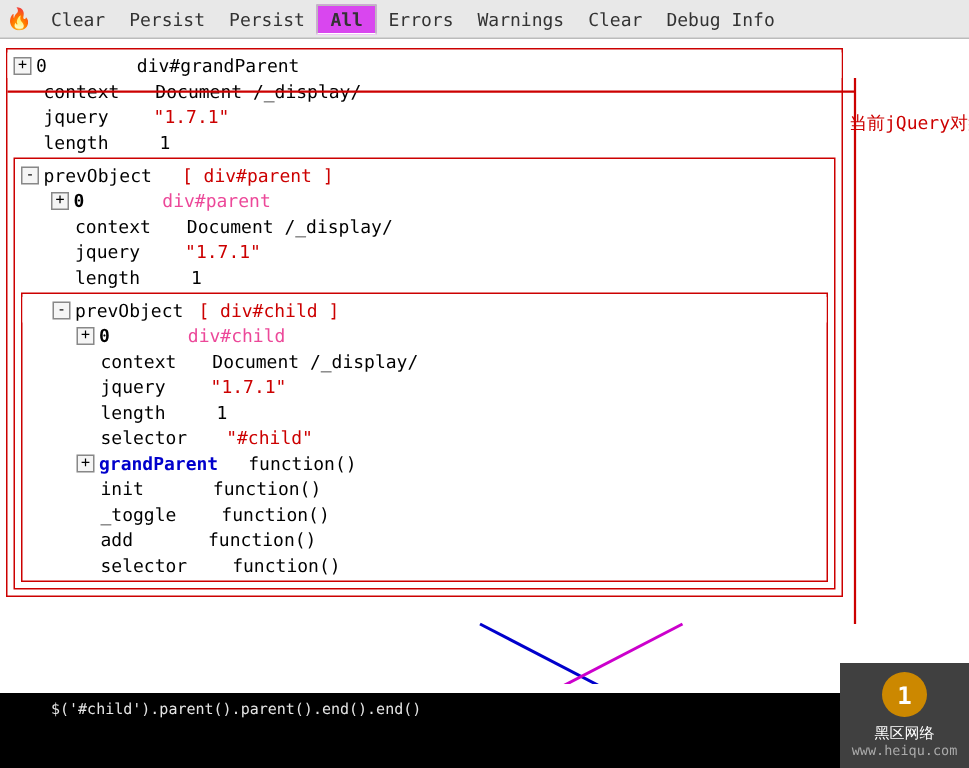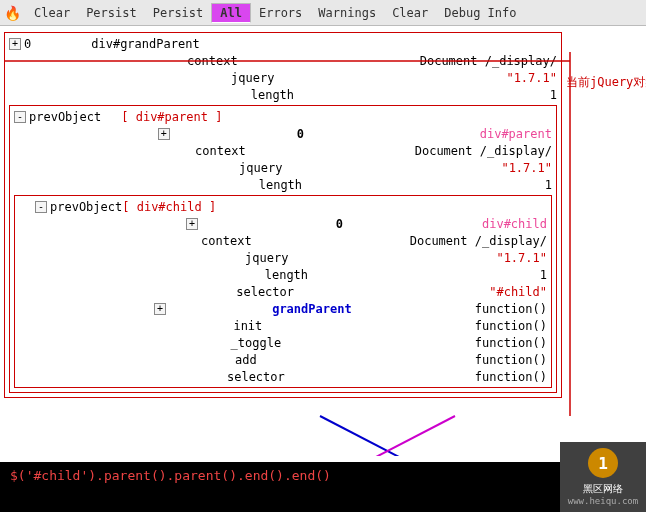--- a/index.html
+++ b/index.html
@@ -80,21 +80,20 @@
       margin-top: 40px;
     }
 
     
     .tree-row {
       display: flex;
       align-items: center;
       padding: 1px 4px;
       min-height: 17px;
       white-space: nowrap;
-      justify-content: space-between;
     }
     .tree-row .indent { display: inline-block; }
     .tree-row .expander {
       display: inline-block;
       width: 12px;
       height: 12px;
       border: 1px solid #888;
       text-align: center;
       line-height: 10px;
       font-size: 10px;
@@ -150,23 +149,24 @@
     .bottom-panel {
       position: absolute;
       bottom: 0;
       left: 0;
       width: 560px;
       background: #000;
       padding: 6px 10px;
       min-height: 50px;
     }
     .bottom-code {
-      color: #ef4444;
-      font-size: 13px;
+      color: #e5e5e5;
+      font-size: 10px;
       font-family: monospace;
+      margin-left: 24px;
     }
 
     
     .watermark {
       position: absolute;
       bottom: 0;
       right: 0;
       width: 86px;
       background: rgba(0,0,0,0.75);
       color: #fff;
@@ -287,28 +287,28 @@
             <span class="indent" style="width:36px;"></span>
             <span class="key">length</span>
             <span class="value" style="margin-left:30px;">1</span>
           </div>
 
           <div class="boxed-inner">
             <div class="section-header">
               <span class="indent" style="width:16px;"></span>
               <span class="expander">-</span>
               <span class="key bold">prevObject</span>
-              <span class="value" style="color:#cc0000;">[ div#child ]</span>
+              <span class="value" style="margin-left:10px;color:#cc0000;">[ div#child ]</span>
             </div>
 
             <div class="tree-row">
               <span class="indent" style="width:32px;"></span>
               <span class="expander">+</span>
               <span class="key bold">0</span>
-              <span class="value gray" style="">div#child</span>
+              <span class="value gray" style="margin-left:48px;">div#child</span>
             </div>
 
             <div class="tree-row">
               <span class="indent" style="width:48px;"></span>
               <span class="key">context</span>
               <span class="value" style="margin-left:20px;">Document /_display/</span>
             </div>
 
             <div class="tree-row">
               <span class="indent" style="width:48px;"></span>

